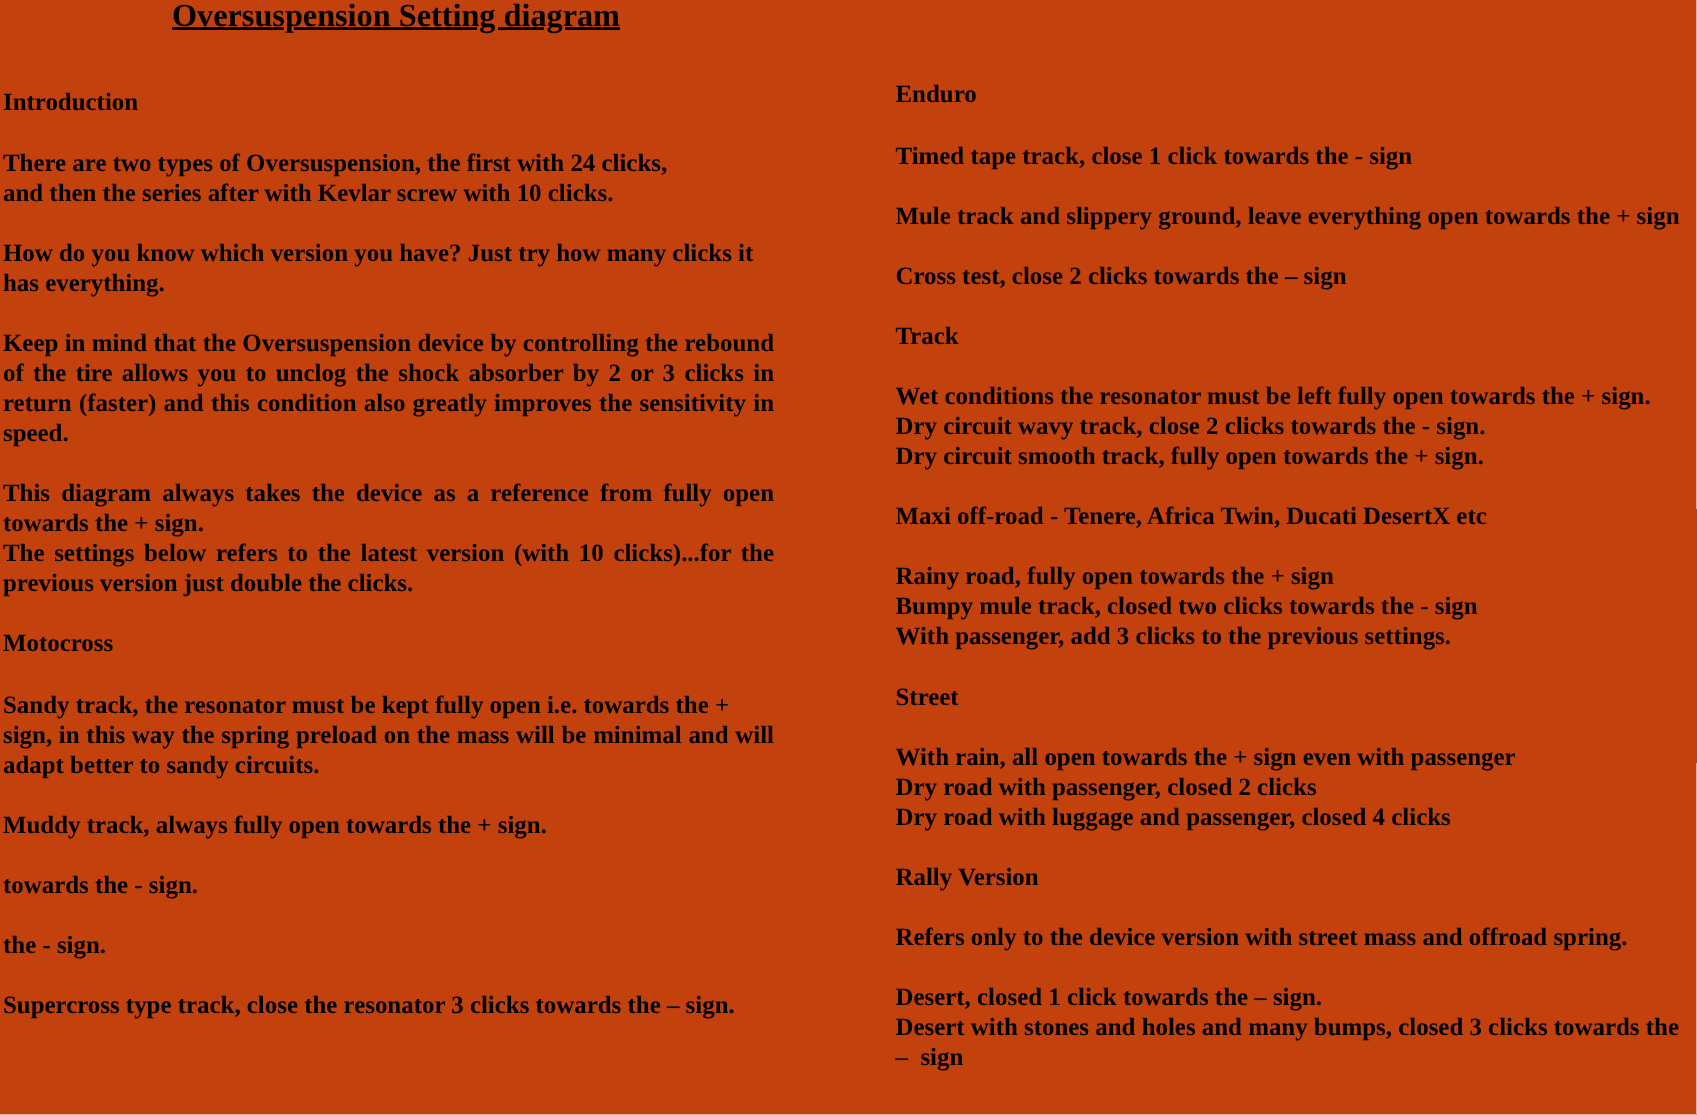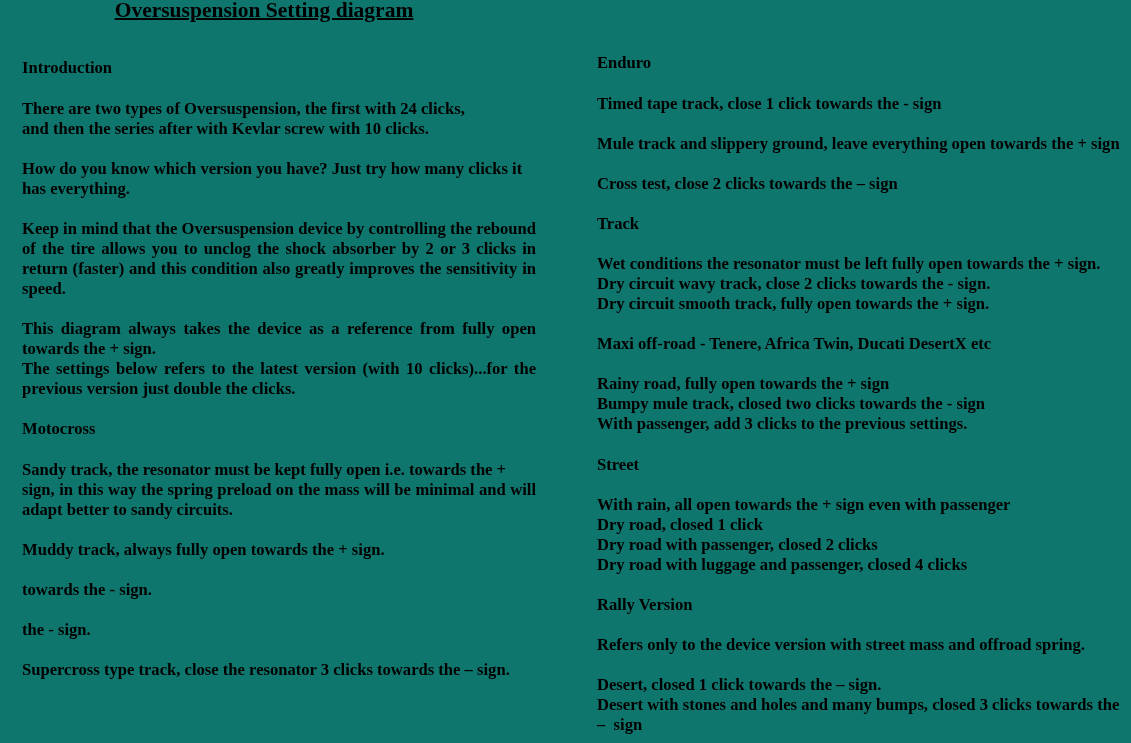--- a/index.html
+++ b/index.html
@@ -4,21 +4,21 @@
 <style>
   html, body {
     margin: 0;
     padding: 0;
     background: #ffffff;
   }
   .page {
     position: relative;
     width: 1131px;
     height: 743px;
-    background: #0f766e;
+    background: #c2410c;
     overflow: hidden;
     color: #000000;
     font-family: "Liberation Serif", "DejaVu Serif", serif;
   }
   .doc-title {
     position: absolute;
     left: 7px;
     top: -3px;
     width: 514px;
     text-align: center;
@@ -28,21 +28,21 @@
     text-decoration: underline;
     text-decoration-thickness: 2px;
     white-space: pre;
   }
   .col {
     position: absolute;
     font-size: 16.6px;
     line-height: 20.06px;
   }
   .col-left {
-    left: 22px;
+    left: 2px;
     top: 58.4px;
     width: 514px;
   }
   .col-right {
     left: 597px;
     top: 53.4px;
     width: 522px;
   }
   .block + .block {
     margin-top: 20.06px; 
@@ -140,21 +140,20 @@
       <div class="block">
         <div class="line">Rainy road, fully open towards the + sign</div>
         <div class="line">Bumpy mule track, closed two clicks towards the - sign</div>
         <div class="line">With passenger, add 3 clicks to the previous settings.</div>
       </div>
       <div class="block">
         <div class="line heading">Street</div>
       </div>
       <div class="block">
         <div class="line">With rain, all open towards the + sign even with passenger</div>
-        <div class="line">Dry road, closed 1 click</div>
         <div class="line">Dry road with passenger, closed 2 clicks</div>
         <div class="line">Dry road with luggage and passenger, closed 4 clicks</div>
       </div>
       <div class="block">
         <div class="line heading">Rally Version</div>
       </div>
       <div class="block">
         <div class="line">Refers only to the device version with street mass and offroad spring.</div>
       </div>
       <div class="block">

